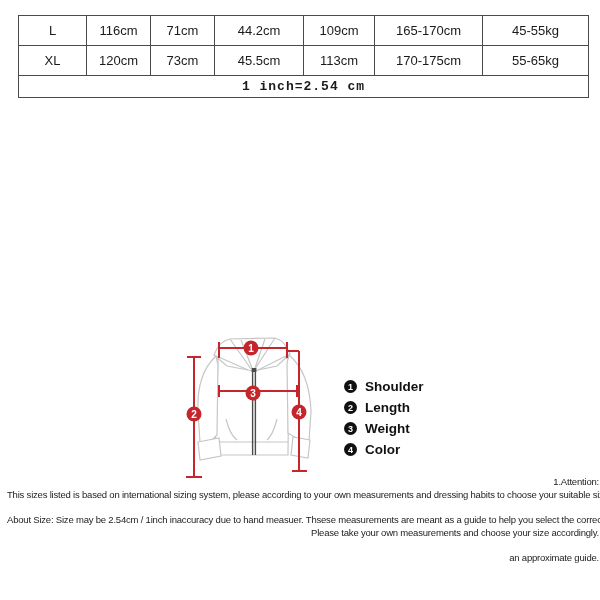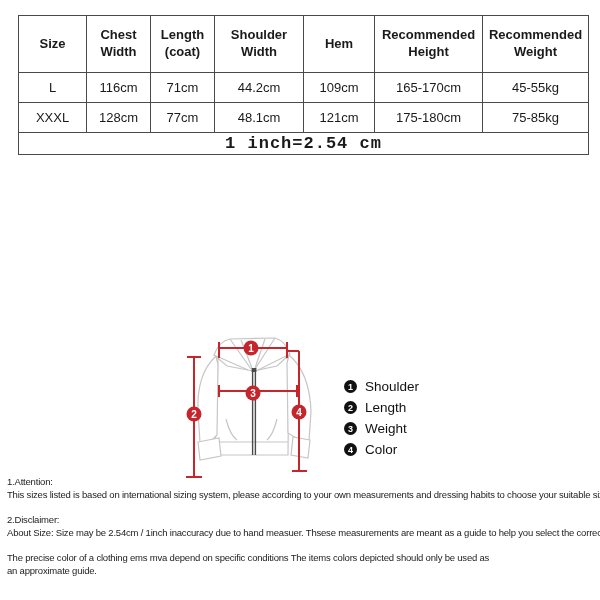--- a/index.html
+++ b/index.html
@@ -13,80 +13,71 @@
     border-collapse:collapse;table-layout:fixed;
   }
   .size-table th,.size-table td{
     border:1px solid #4a4a4a;text-align:center;vertical-align:middle;
     padding:0;overflow:hidden;
   }
   .size-table th{font-size:13px;font-weight:bold;height:56px;line-height:1.3;}
   .size-table td.cell{font-size:13px;font-weight:normal;height:29px;}
   .size-table td.note{
     font-family:"Liberation Mono","DejaVu Sans Mono",monospace;
-    font-weight:bold;font-size:17px;height:21px;letter-spacing:1px;
+    font-weight:bold;font-size:13px;height:21px;letter-spacing:1px;
   }
   
   .jacket-svg{position:absolute;left:174px;top:331px;}
   .legend{position:absolute;left:344px;top:376px;}
   .legend-item{display:flex;align-items:center;height:21px;}
   .legend-dot{
     width:13px;height:13px;border-radius:50%;background:#111111;color:#ffffff;
     font-size:9px;font-weight:bold;display:flex;align-items:center;justify-content:center;
     margin-right:8px;flex:0 0 auto;
   }
-  .legend-label{font-size:13.5px;font-weight:normal;color:#111111;}
+  .legend-label{font-size:13.5px;font-weight:bold;color:#111111;}
   
   .footnotes{position:absolute;left:7px;top:476px;width:592px;}
-  .fn-section{margin-bottom:13px;}
+  .fn-section{margin-bottom:13px;text-align:right;}
   .fn-line{
     font-size:9.5px;line-height:12.5px;letter-spacing:-0.2px;
     white-space:nowrap;color:#222222;
   }
 </style>
 </head>
 <body>
 
 <table class="size-table">
   <colgroup>
     <col style="width:68px">
       <col style="width:64px">
       <col style="width:64px">
     <col style="width:89px">
       <col style="width:71px">
       <col style="width:108px">
       <col style="width:106px">
   </colgroup>
   <tbody>
-      <tr>
-    <th>Size</th>
-    <th>Chest Width</th>
-    <th>Length (coat)</th>
-    <th>Shoulder Width</th>
-    <th>Hem</th>
-    <th>Recommended Height</th>
-    <th>Recommended Weight</th>
-  </tr>
   <tr>
     <td class="cell">L</td>
     <td class="cell">116cm</td>
     <td class="cell">71cm</td>
     <td class="cell">44.2cm</td>
     <td class="cell">109cm</td>
     <td class="cell">165-170cm</td>
     <td class="cell">45-55kg</td>
   </tr>
   <tr>
-    <td class="cell">XXXL</td>
-    <td class="cell">128cm</td>
-    <td class="cell">77cm</td>
-    <td class="cell">48.1cm</td>
-    <td class="cell">121cm</td>
-    <td class="cell">175-180cm</td>
-    <td class="cell">75-85kg</td>
+    <td class="cell">XL</td>
+    <td class="cell">120cm</td>
+    <td class="cell">73cm</td>
+    <td class="cell">45.5cm</td>
+    <td class="cell">113cm</td>
+    <td class="cell">170-175cm</td>
+    <td class="cell">55-65kg</td>
   </tr>
   <tr>
     <td class="note" colspan="7">1 inch=2.54 cm</td>
   </tr>
 </tbody>
   </table>
 
 <svg class="jacket-svg" width="160" height="152" viewBox="0 0 160 152" xmlns="http://www.w3.org/2000/svg">
 
   <g stroke="#c6c6c6" stroke-width="1.2" fill="#ffffff">
@@ -167,20 +158,19 @@
     <span class="legend-label">Color</span>
   </div>
 </div>
 
 <div class="footnotes">
   <div class="fn-section">
     <div class="fn-line">1.Attention:</div>
     <div class="fn-line">This sizes listed is based on international sizing system, please according to your own measurements and dressing habits to choose your suitable size.</div>
   </div>
   <div class="fn-section">
-    <div class="fn-line">2.Disclaimer:</div>
     <div class="fn-line">About Size: Size may be 2.54cm / 1inch inaccuracy due to hand measuer. Thsese measurements are meant as a guide to help you select the correct size.</div>
+    <div class="fn-line">Please take your own measurements and choose your size accordingly.</div>
   </div>
   <div class="fn-section">
-    <div class="fn-line">The precise color of a clothing ems mva depend on specific conditions The items colors depicted should only be used as</div>
     <div class="fn-line">an approximate guide.</div>
   </div>
 </div>
 
 </body></html>

